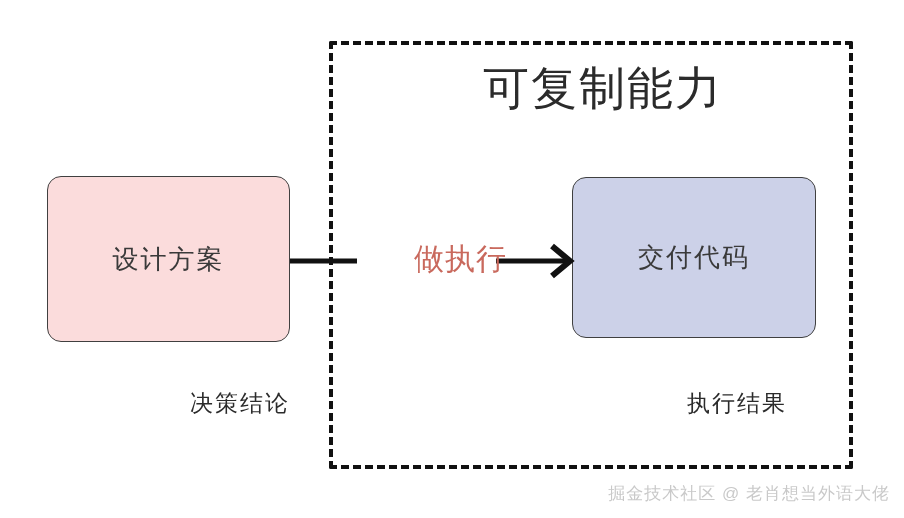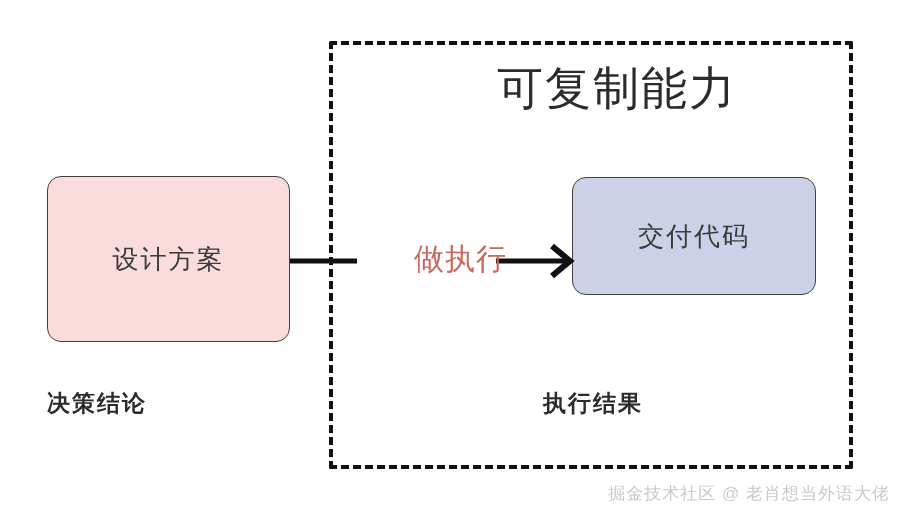--- a/index.html
+++ b/index.html
@@ -26,21 +26,21 @@
     width: 524px;
     height: 428px;
     border: 4px dashed #111111;
     border-radius: 2px;
     box-sizing: border-box;
   }
 
   
   .region-title {
     position: absolute;
-    left: 452px;
+    left: 438px;
     top: 62px;
     width: 330px;
     text-align: center;
     font-size: 46px;
     line-height: 52px;
     color: #2b2b2b;
     letter-spacing: 2px;
     white-space: nowrap;
   }
 
@@ -65,33 +65,32 @@
     left: 47px;
     top: 176px;
     width: 243px;
     height: 166px;
     background: #fbdcdc;
   }
   .node-code {
     left: 572px;
     top: 177px;
     width: 244px;
-    height: 118px;
+    height: 161px;
     background: #ccd1e8;
   }
 
   
   .caption {
     position: absolute;
     font-size: 23px;
     color: #2b2b2b;
     letter-spacing: 2px;
-    text-align: left;
+    text-align: right;
     white-space: nowrap;
-    font-weight: bold;
   }
   .caption-left {
     left: 47px;
     top: 388px;
     width: 243px;
   }
   .caption-right {
     left: 543px;
     top: 388px;
     width: 244px;

